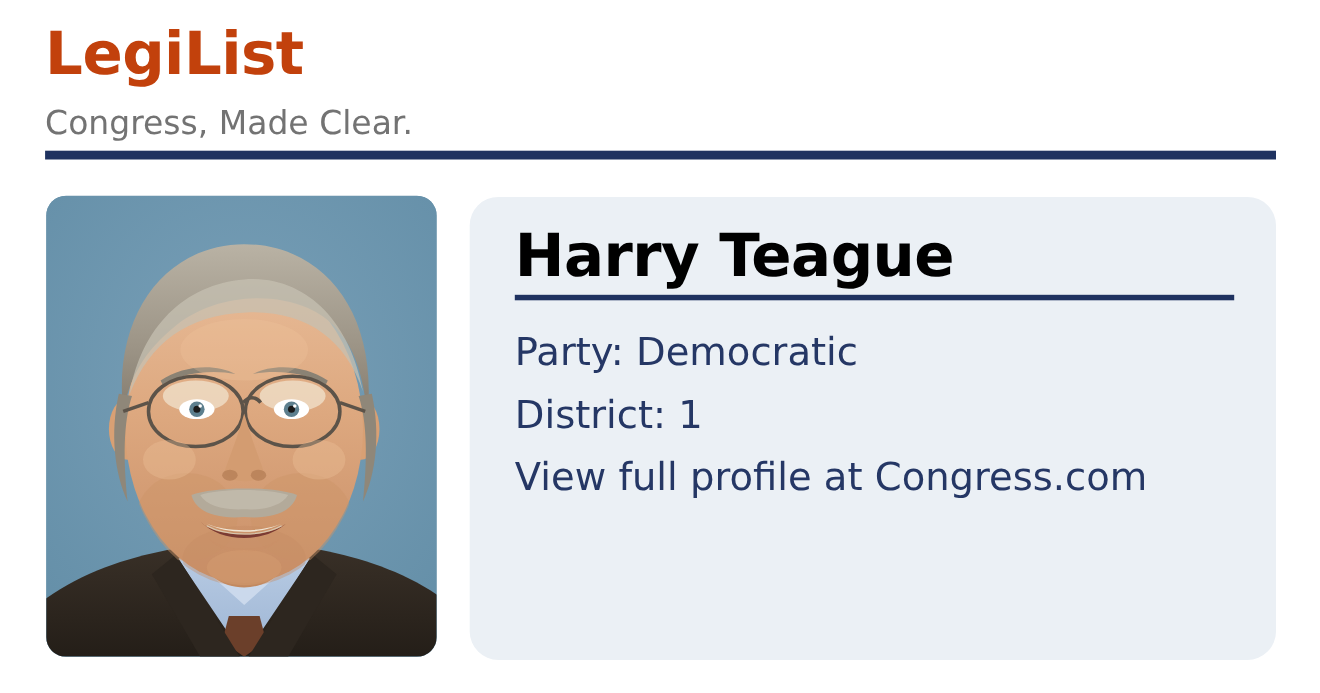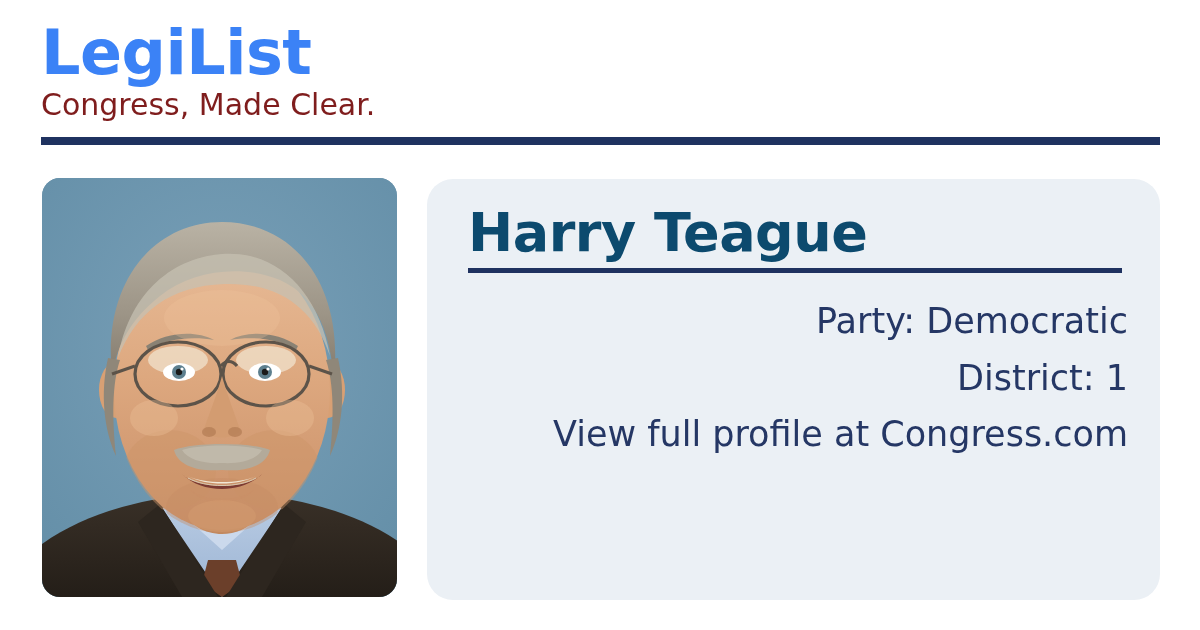--- a/index.html
+++ b/index.html
@@ -23,35 +23,35 @@
   }
 
   
   #brand-header {
     position: absolute;
     left: 41px;
     top: 22px;
     width: 1119px;
   }
   #brand-title {
-    font-size: 62px;
+    font-size: 54px;
     font-weight: bold;
-    color: #3b82f6;
+    color: #c2410c;
     letter-spacing: -0.5px;
     line-height: 1.0;
     margin: 0;
     padding: 0;
     font-family: "DejaVu Sans", "Liberation Sans", sans-serif;
   }
   #brand-tagline {
     font-size: 30px;
     font-weight: normal;
-    color: #7f1d1d;
+    color: #737373;
     line-height: 1.1;
-    margin: 4px 0 0 0;
+    margin: 20px 0 0 0;
     padding: 0;
     font-family: "DejaVu Sans", "Liberation Sans", sans-serif;
   }
   #header-rule {
     position: absolute;
     left: 41px;
     top: 137px;
     width: 1119px;
     height: 8px;
     background: #1f3260;
@@ -85,40 +85,39 @@
     height: 421px;
     background: #ebf0f5;
     border-radius: 26px;
   }
   #member-name {
     position: absolute;
     left: 41px;
     top: 26px;
     font-size: 54px;
     font-weight: bold;
-    color: #0c4a6e;
+    color: #000000;
     line-height: 1.05;
     letter-spacing: -0.5px;
     white-space: nowrap;
     font-family: "DejaVu Sans", "Liberation Sans", sans-serif;
   }
   #name-rule {
     position: absolute;
     left: 41px;
     top: 89px;
     width: 654px;
     height: 5px;
     background: #1f3260;
   }
   #detail-list {
     position: absolute;
     left: 41px;
     top: 114px;
     width: 660px;
-    text-align: right;
   }
   .detail-line {
     font-size: 35px;
     font-weight: normal;
     color: #253765;
     line-height: 1.62;
     white-space: nowrap;
     font-family: "DejaVu Sans", "Liberation Sans", sans-serif;
   }
 </style>

